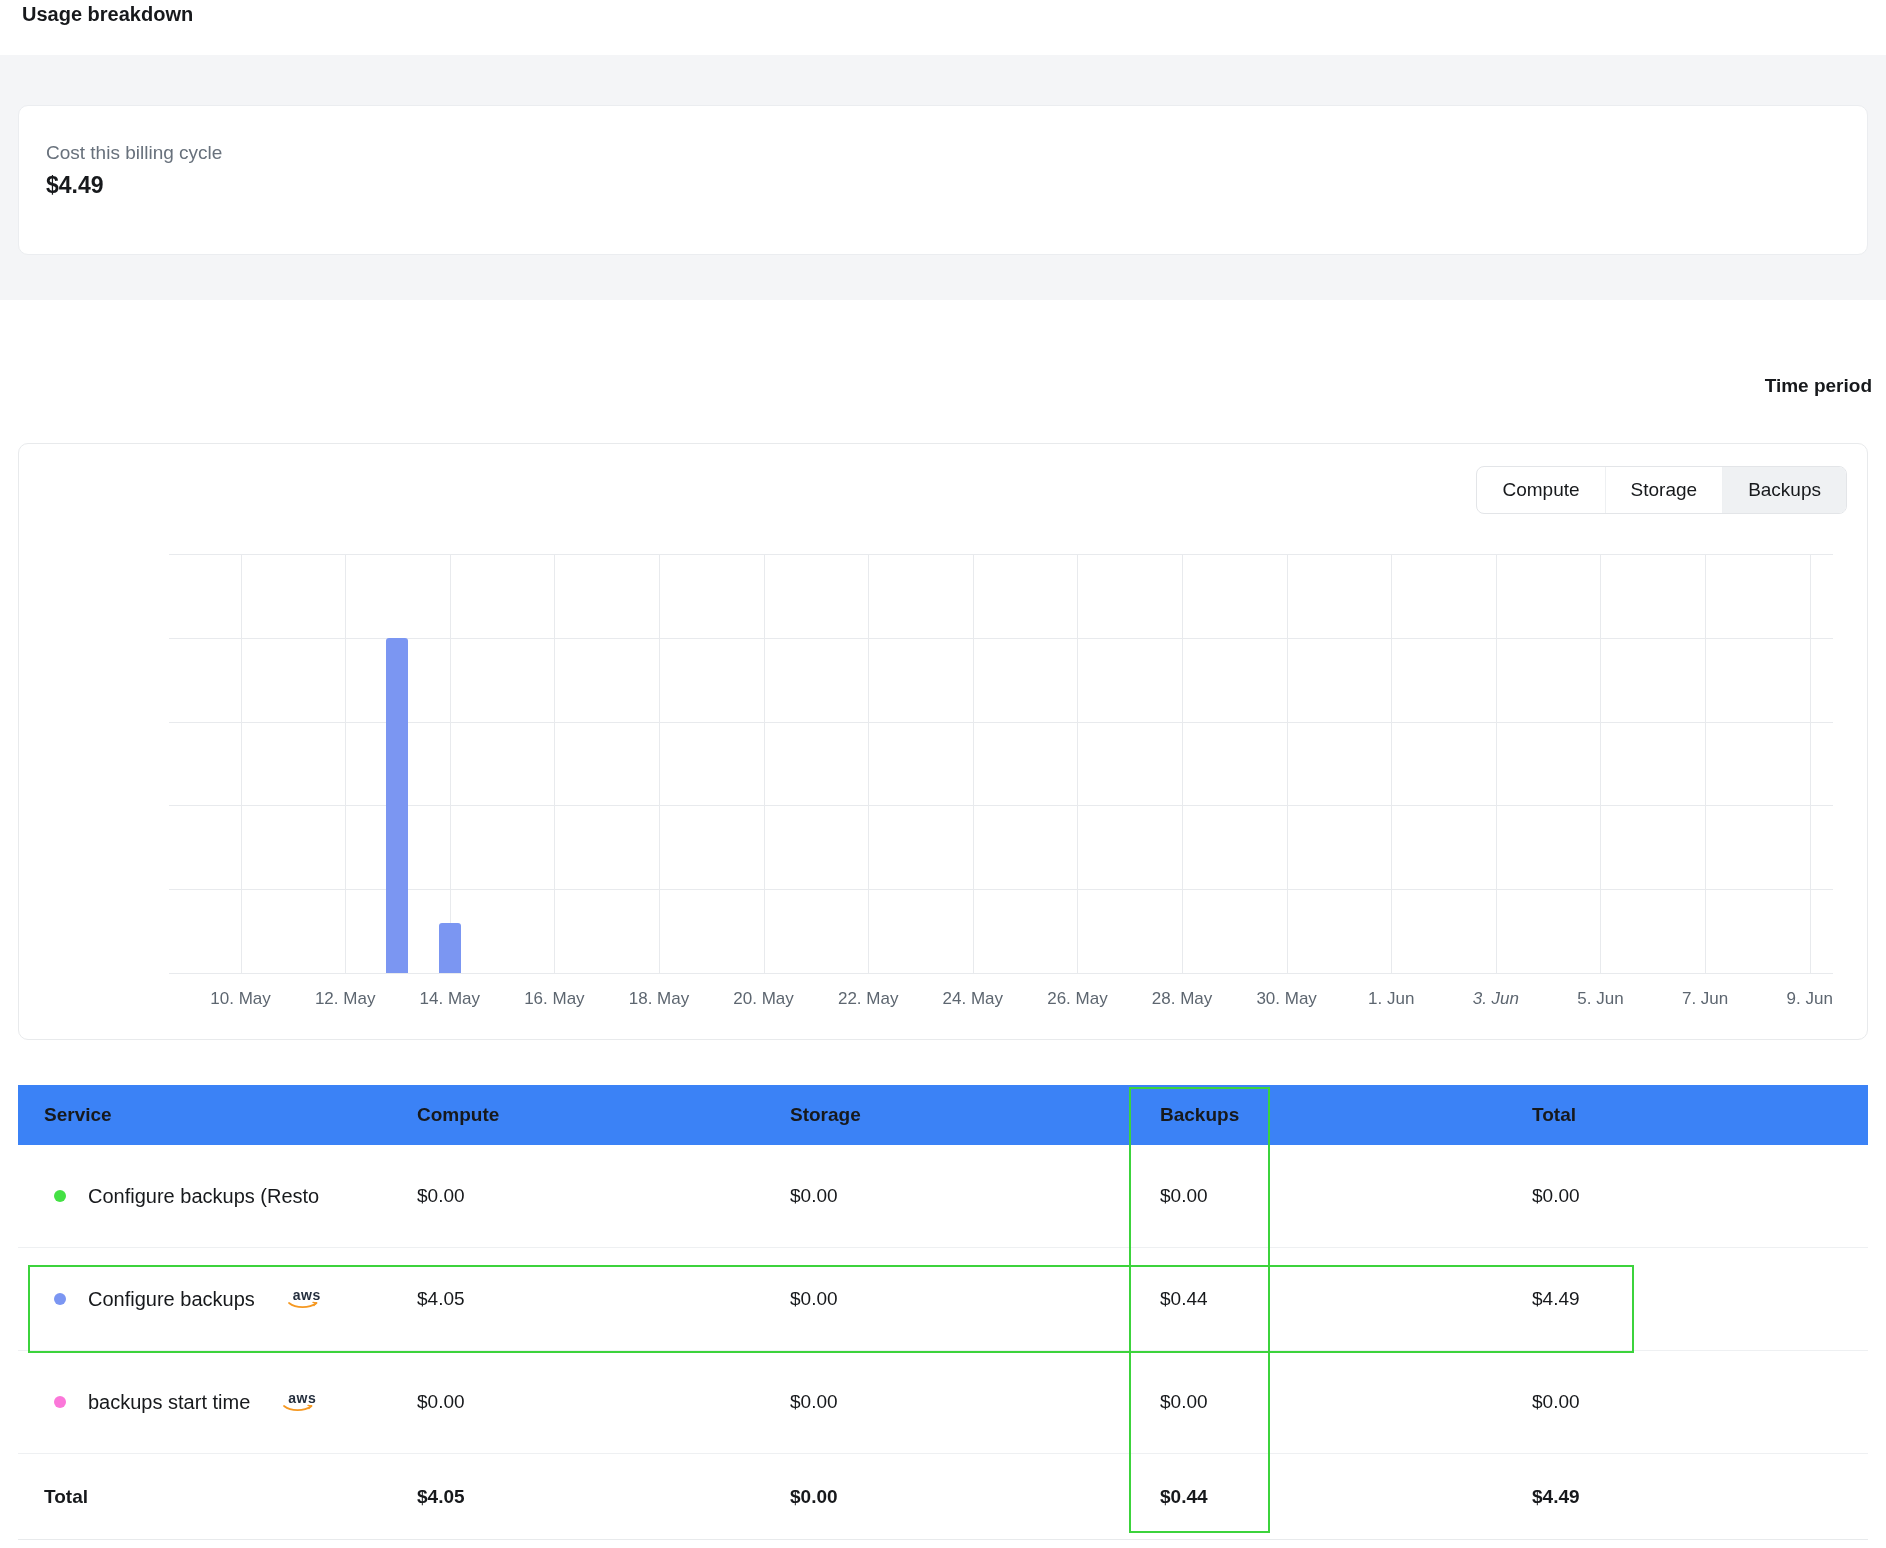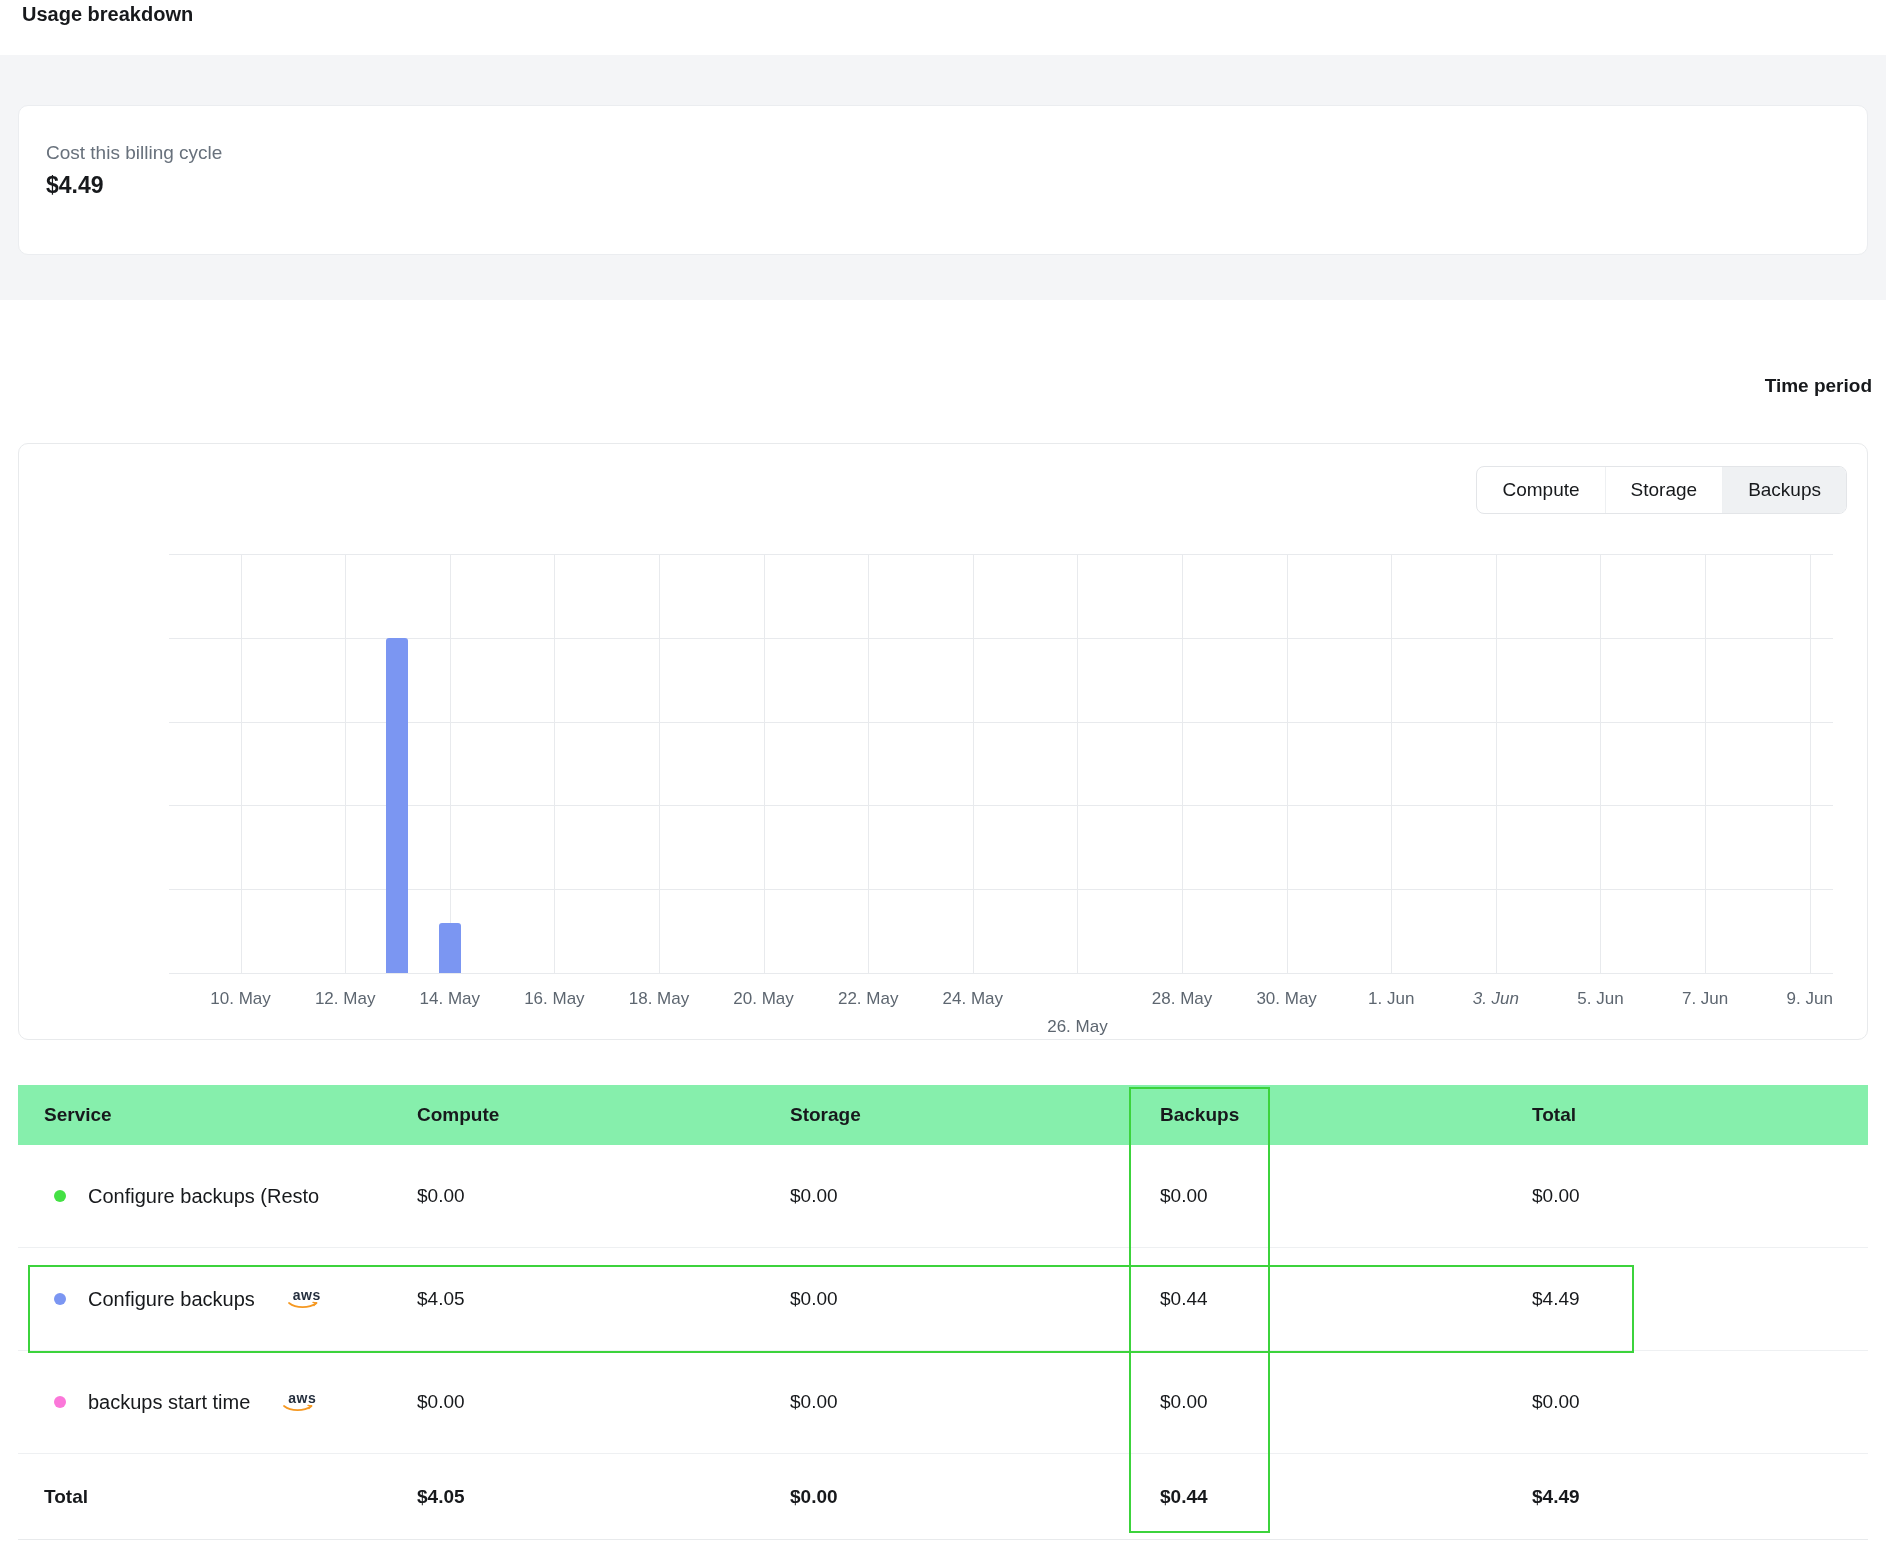--- a/index.html
+++ b/index.html
@@ -65,21 +65,21 @@
   .yaxis { position: absolute; left: 0; top: 110px; width: 134px; height: 419px; }
   .y-tick-label { position: absolute; right: 0; width: 134px; text-align: right; font-size: 17px; color: #5d6670; }
   .xaxis { position: absolute; left: 150px; top: 545px; width: 1664px; height: 30px; }
   .x-tick-label { position: absolute; transform: translateX(-50%); font-size: 17px; color: #5d6670; white-space: nowrap; }
 
   .table { position: absolute; left: 18px; top: 1085px; width: 1850px; }
   .thead, .trow, .trow-total {
     display: grid; grid-template-columns: 399px 373px 370px 372px 336px;
     align-items: center;
   }
-  .thead { height: 60px; background: #86efac; font-size: 19px; font-weight: 600; }
+  .thead { height: 60px; background: #3b82f6; font-size: 19px; font-weight: 600; }
   .trow { height: 103px; font-size: 19px; border-bottom: 1px solid #eef0f2; }
   .trow-total { height: 86px; font-size: 19px; font-weight: 700; border-bottom: 1px solid #e8eaec; }
   .th-service, .total-label { padding-left: 26px; }
   .td-service { display: flex; align-items: center; gap: 22px; padding-left: 36px; font-size: 20px; }
   .dot { width: 12px; height: 12px; border-radius: 50%; flex: 0 0 12px; }
   .aws-logo { display: inline-flex; flex-direction: column; align-items: center; margin-left: 8px; line-height: 1; }
   .aws-text { font-size: 14px; font-weight: 700; color: #252f3e; letter-spacing: 0.5px; margin-left: 8px; }
   .aws-swoosh { margin-top: -1px; }
   .annotation-box { position: absolute; border: 2px solid #3cd33c; pointer-events: none; z-index: 5; }
 </style>
@@ -133,21 +133,21 @@
     </div>
   <div class="xaxis">
       <div class="x-tick-label" style="left: 4.3%;">10. May</div>
       <div class="x-tick-label" style="left: 10.5867%;">12. May</div>
       <div class="x-tick-label" style="left: 16.8733%;">14. May</div>
       <div class="x-tick-label" style="left: 23.16%;">16. May</div>
       <div class="x-tick-label" style="left: 29.4467%;">18. May</div>
       <div class="x-tick-label" style="left: 35.7333%;">20. May</div>
       <div class="x-tick-label" style="left: 42.02%;">22. May</div>
       <div class="x-tick-label" style="left: 48.3067%;">24. May</div>
-      <div class="x-tick-label" style="left: 54.5933%; margin-top: 28px;">26. May</div>
+      <div class="x-tick-label" style="left: 54.5933%;">26. May</div>
       <div class="x-tick-label" style="left: 60.88%;">28. May</div>
       <div class="x-tick-label" style="left: 67.1667%;">30. May</div>
       <div class="x-tick-label" style="left: 73.4533%;">1. Jun</div>
       <div class="x-tick-label" style="left: 79.74%; font-style: italic;">3. Jun</div>
       <div class="x-tick-label" style="left: 86.0267%;">5. Jun</div>
       <div class="x-tick-label" style="left: 92.3133%;">7. Jun</div>
       <div class="x-tick-label" style="left: 98.6%;">9. Jun</div>
     </div>
 </div>
 

